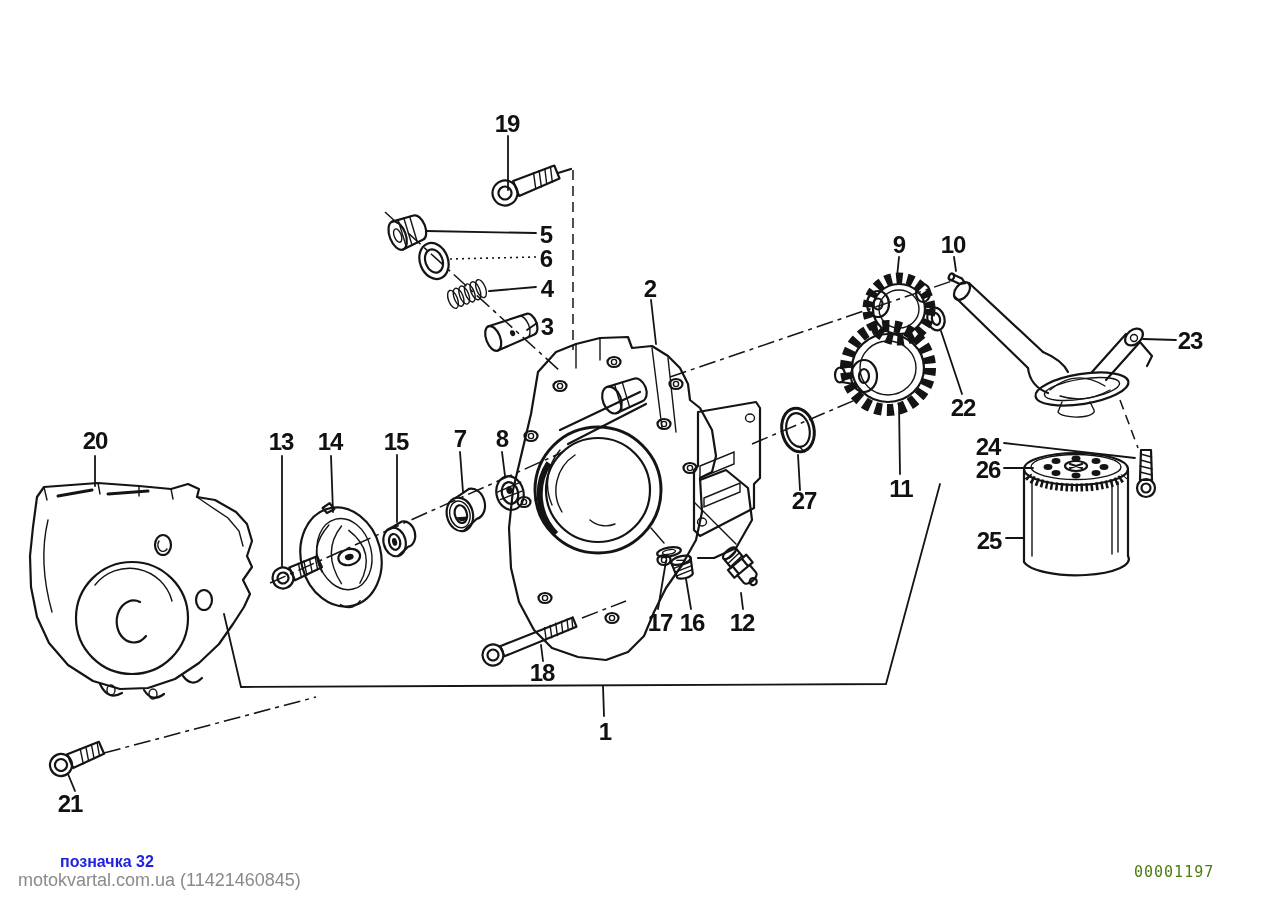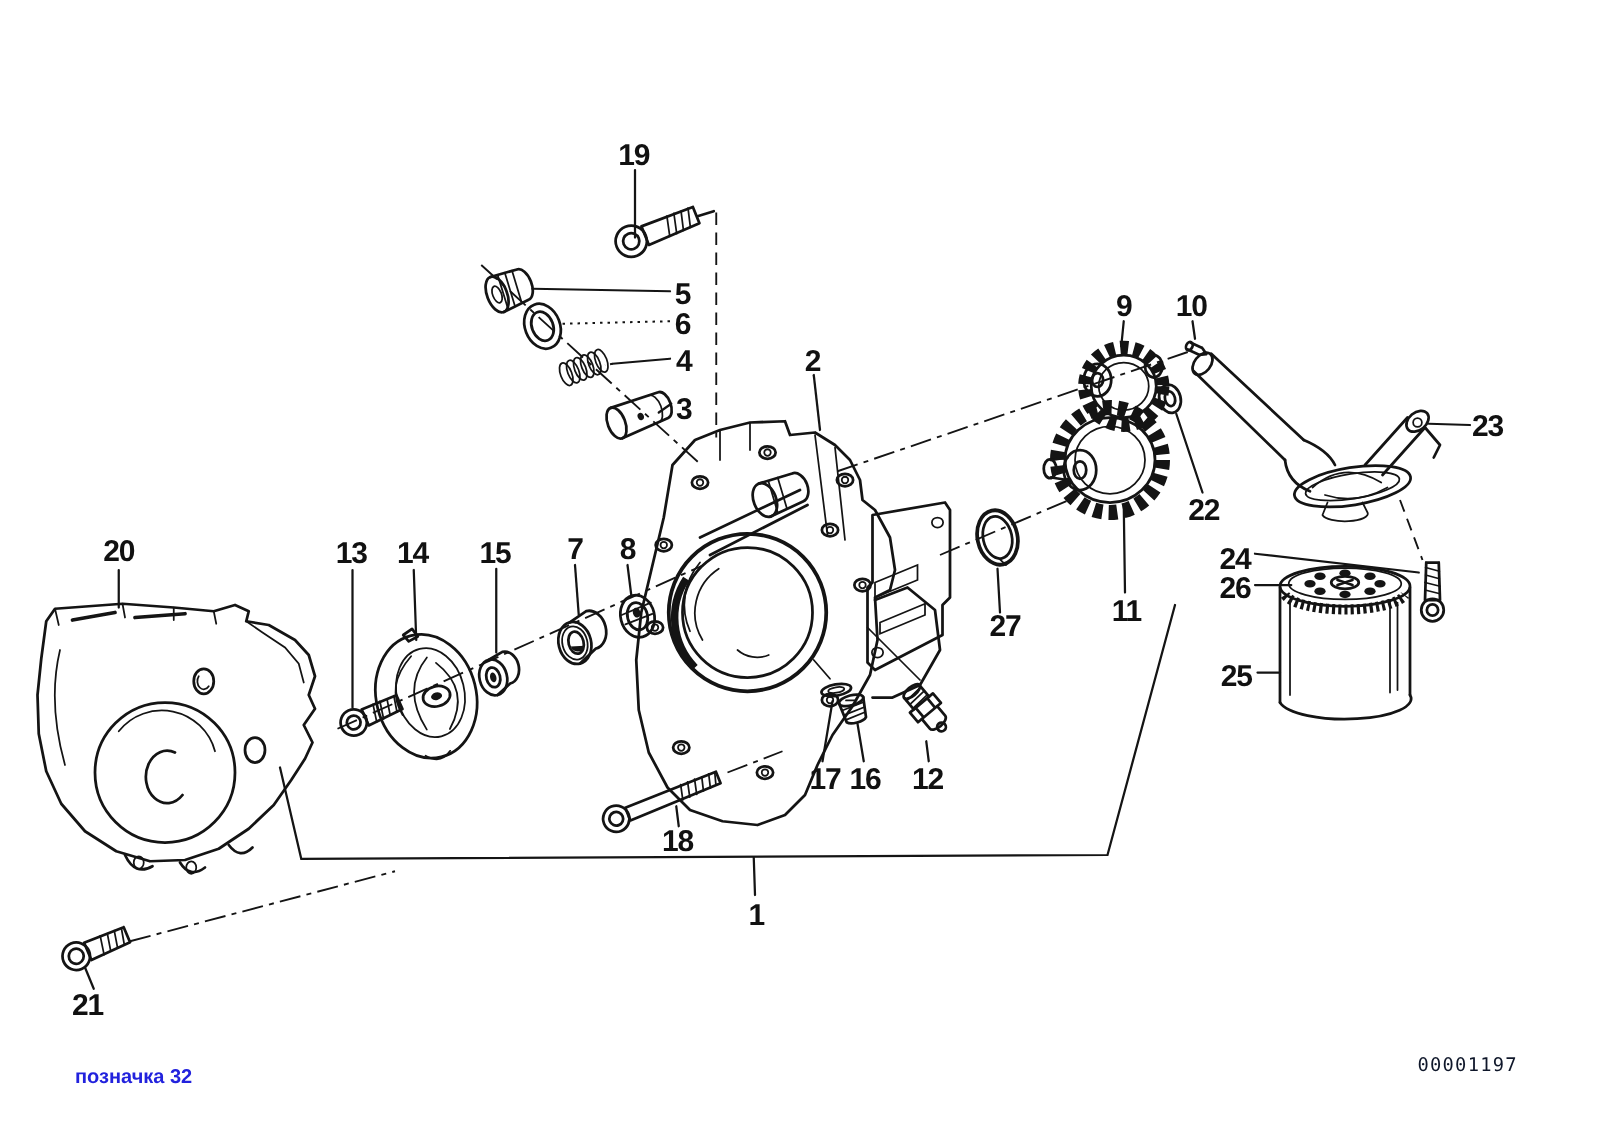--- a/index.html
+++ b/index.html
@@ -11,22 +11,22 @@
   .th{stroke:#141414;stroke-width:1.4;fill:none;stroke-linecap:round;}
   .hv{stroke:#141414;stroke-width:3;fill:none;stroke-linecap:round;}
   .ld{stroke:#141414;stroke-width:1.8;fill:none;stroke-linecap:round;}
   .dot{stroke:#141414;stroke-width:1.6;fill:none;stroke-dasharray:2 4;}
   .axis{stroke:#141414;stroke-width:1.5;fill:none;stroke-dasharray:17 5 4 5;}
   .dsh{stroke:#141414;stroke-width:1.5;fill:none;stroke-dasharray:10 6;}
   .teeth{stroke:#141414;fill:none;}
   .fill{fill:#141414;stroke:none;}
   .co{font:bold 24px "Liberation Sans",sans-serif;fill:#111;letter-spacing:-1px;}
   .co-mid{text-anchor:middle;}
-  #doc-number{position:absolute;left:1134px;top:843px;font:15px "DejaVu Sans Mono",monospace;
-              color:#0f172a;letter-spacing:1px;}
+  #doc-number{position:absolute;left:1134px;top:863px;font:15px "DejaVu Sans Mono",monospace;
+              color:#4d7c0f;letter-spacing:1px;}
   #wm-link{position:absolute;left:60px;top:853px;font:bold 16px "Liberation Sans",sans-serif;
            color:#2222dd;cursor:pointer;}
   #wm-src{position:absolute;left:18px;top:870px;font:18px "Liberation Sans",sans-serif;
           color:#8a8a8a;}
 </style>
 </head>
 <body>
 
 <div id="stage">
 <svg width="1288" height="910" viewBox="0 0 1288 910">
@@ -346,13 +346,14 @@
     <text class="co co-mid" x="1190" y="349">23</text>
     <text class="co co-mid" x="988" y="455">24</text>
     <text class="co co-mid" x="989" y="549">25</text>
     <text class="co co-mid" x="988" y="478">26</text>
     <text class="co co-mid" x="804" y="509">27</text>
   </g>
 </svg>
 
 <div id="doc-number">00001197</div>
 <div id="wm-link">позначка 32</div>
+<div id="wm-src">motokvartal.com.ua (11421460845)</div>
 </div>
 
 </body></html>

